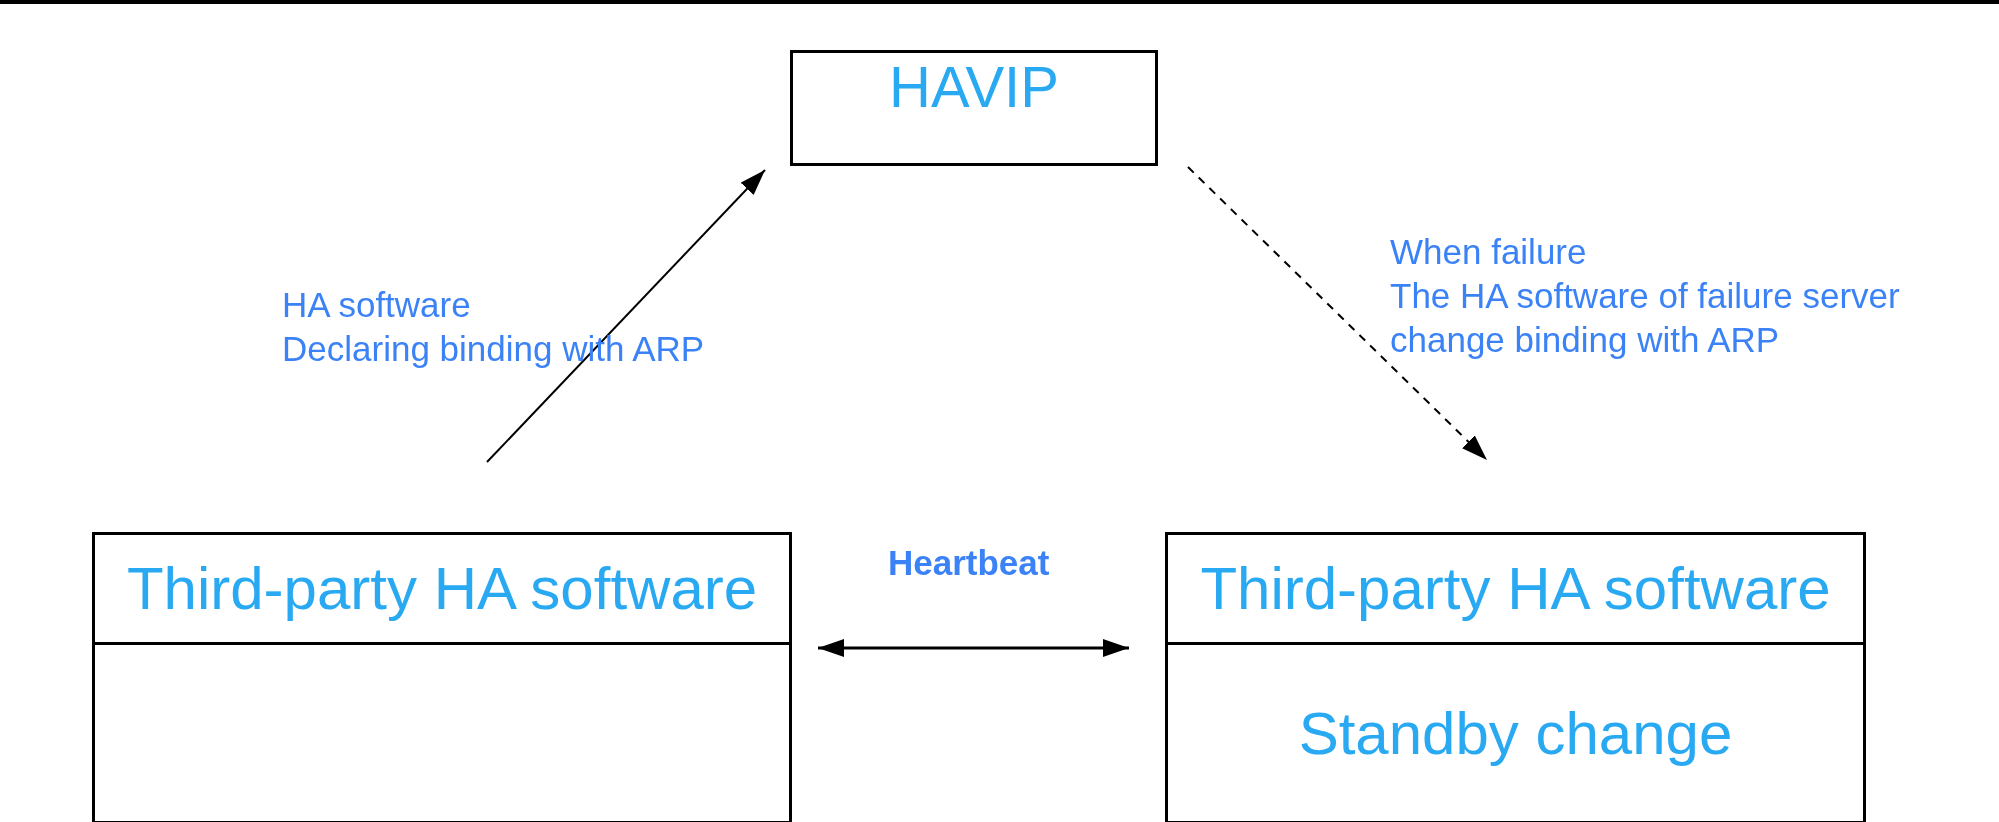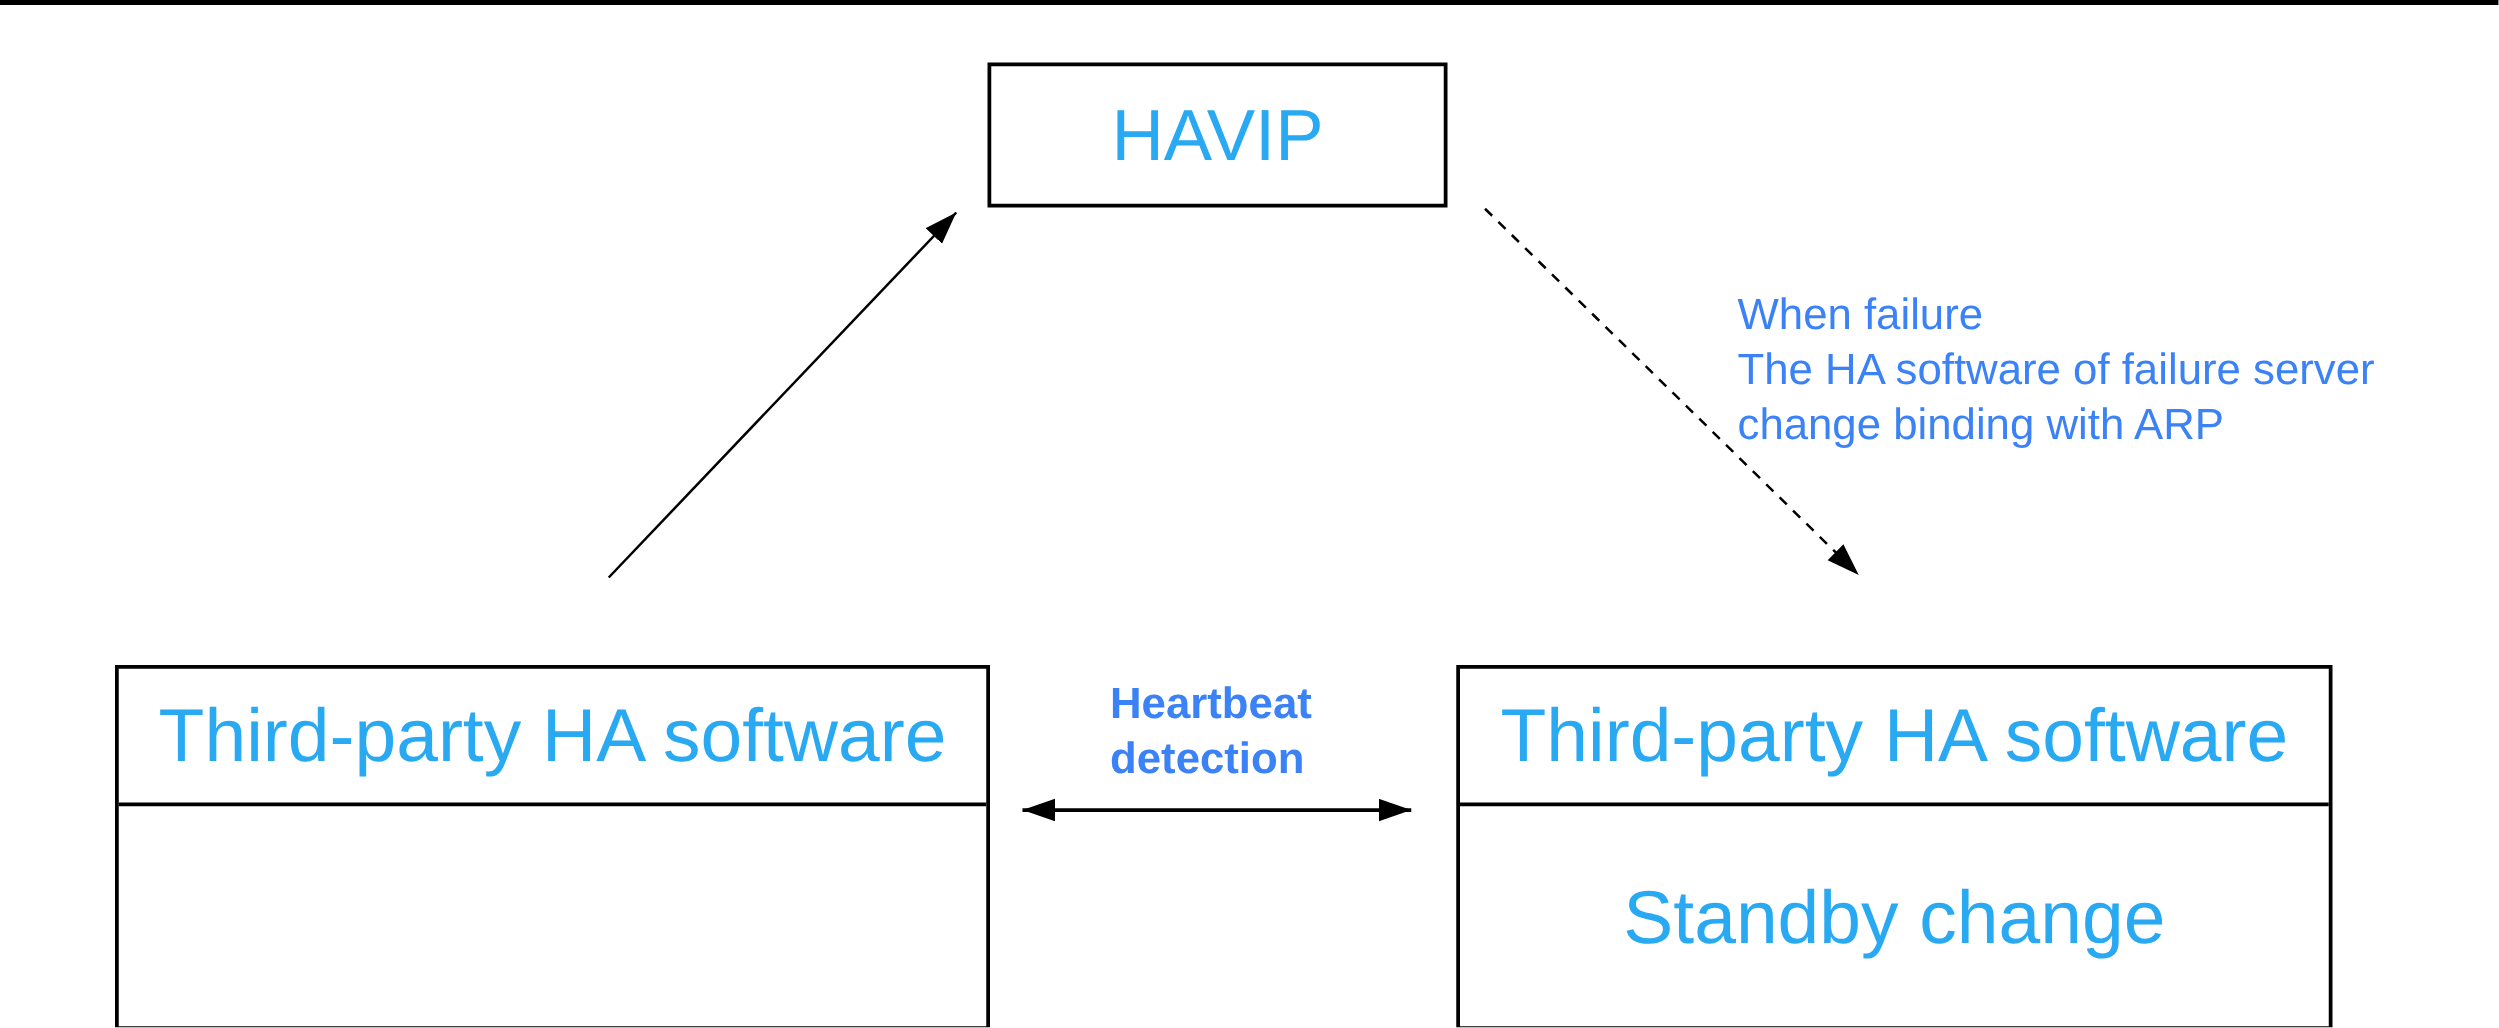--- a/index.html
+++ b/index.html
@@ -29,21 +29,21 @@
   .node-box {
     position: absolute;
     border: 3px solid #000000;
     box-sizing: border-box;
     background: #ffffff;
   }
   .havip-box {
     left: 790px; top: 50px;
     width: 368px; height: 116px;
     display: flex;
-    align-items: center;
+    align-items: flex-start;
     justify-content: center;
   }
   .accent-text {
     color: #29A9F2;
     font-size: 58px;
     white-space: nowrap;
   }
   .server-box {
     top: 532px;
     width: 700px; height: 292px;
@@ -110,25 +110,28 @@
 
   <div class="node-box server-box right">
     <div class="software-row">
       <span class="accent-text">Third-party HA software</span>
     </div>
     <div class="server-row">
       <span class="accent-text">Standby change</span>
     </div>
   </div>
 
+  <div class="flow-label declare">
+    <div>HA software</div>
+    <div>Declaring binding with ARP</div>
+  </div>
 
   <div class="flow-label failover">
     <div>When failure</div>
     <div>The HA software of failure server</div>
     <div>change binding with ARP</div>
   </div>
 
   <div class="flow-label heartbeat">
     <div>Heartbeat</div>
-    <div>detection</div>
   </div>
 
 </div>
 
 </body></html>

